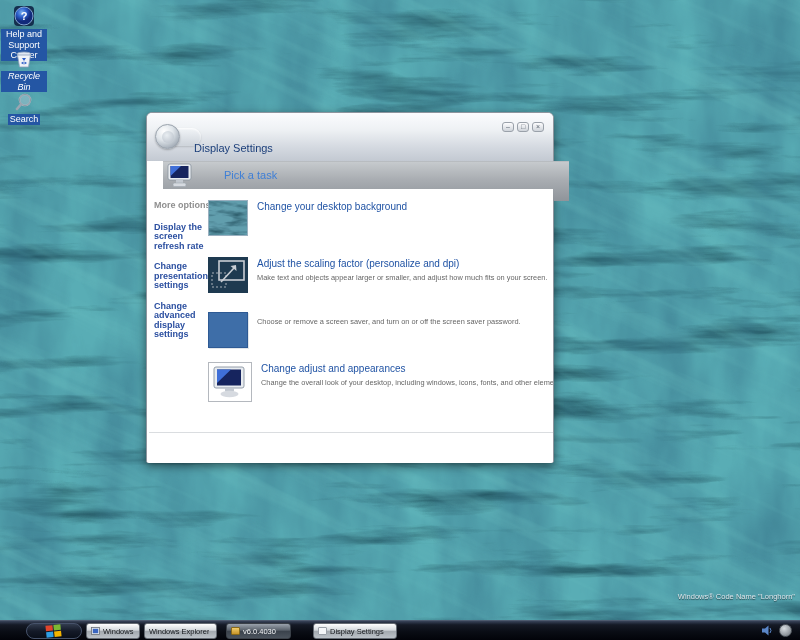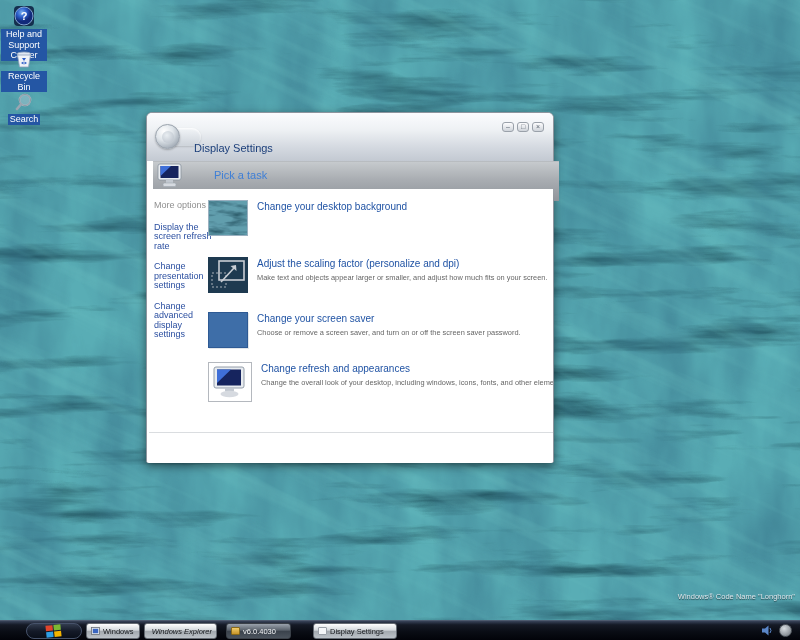--- a/index.html
+++ b/index.html
@@ -4,21 +4,21 @@
 <style>
   * { margin:0; padding:0; box-sizing:border-box; }
   html,body { font-family:"Liberation Sans", sans-serif; }
   #screen { position:relative; width:800px; height:640px; overflow:hidden; background:#0d2f3c; }
 
   
   .wallpaper { position:absolute; left:0; top:0; }
 
   
   .dicon { position:absolute; left:0; width:48px; display:flex; flex-direction:column; align-items:center; cursor:default; }
-  #di-help { top:5px; } #di-recycle { top:50px; } #di-search { top:92px; }
+  #di-help { top:5px; } #di-recycle { top:50px;font-style:italic; } #di-search { top:92px; }
   .dicon .dlabel { margin-top:2px; background:#2456a4; color:#fff; font-size:9px; line-height:10.5px; text-align:center; padding:0 2px; max-width:46px; }
 
   
   #watermark { position:absolute; right:5px; top:592px; text-align:right; color:#dde8ee; font-size:7.5px; line-height:10px; text-shadow:0 1px 1px rgba(0,0,0,.6); }
 
   
   #win { position:absolute; left:146px; top:112px; width:408px; height:351px; border:1px solid #8e959e; border-radius:6px 6px 2px 2px; box-shadow:0 3px 10px rgba(0,0,0,.5); background:#fff; }
   #titlebar { position:absolute; left:0; top:0; width:100%; height:48px; border-radius:5px 5px 0 0;
     background:linear-gradient(180deg,#fbfcfe 0%,#eef1f4 35%,#d5dae1 70%,#c3c9d2 100%); }
   #back-orb { position:absolute; left:8px; top:11px; width:46px; height:26px; cursor:pointer; }
@@ -28,28 +28,28 @@
     background:radial-gradient(circle at 35% 28%, #ffffff 0%, #dfe5ea 40%, #a9b2bc 75%, #8b95a1 100%);
     border:1px solid #9aa3ad; box-shadow:0 1px 2px rgba(0,0,0,.25); }
   #back-orb .orb-inner { position:absolute; left:6px; top:6px; width:12px; height:12px; border-radius:50%;
     background:radial-gradient(circle at 40% 35%, #e9eef2, #b4bcc6); }
   #win-title { position:absolute; left:47px; top:29px; font-size:11px; color:#1c3f7a; }
   #win-controls { position:absolute; right:9px; top:9px; display:flex; gap:3px; }
   .wc { width:12px; height:10px; border:1px solid #9aa1aa; border-radius:3px;
     background:linear-gradient(180deg,#fdfdfe,#cfd4da); font-size:7px; line-height:8px; text-align:center; color:#5a636e; cursor:pointer; }
 
   
-  #task-header { position:absolute; left:6px; top:48px; width:100%; height:40px;
+  #task-header { position:absolute; left:16px; top:48px; width:100%; height:40px;
     background:linear-gradient(180deg,#c6cacd 0%,#a9adb2 45%,#8f949a 100%); border-top:1px solid #b8bcc0; }
   #task-header .hicon { position:absolute; left:3px; top:1px; }
   #task-header .hlabel { position:absolute; left:61px; top:0; line-height:27px; font-size:11px; color:#3f7fd6; }
 
   
   #content { position:absolute; left:0; top:76px; width:100%; height:274px; background:#fff; border-radius:0 0 2px 2px; overflow:hidden; }
-  #sidebar { position:absolute; left:7px; top:12px; width:58px; font-size:9px; line-height:9.5px; }
+  #sidebar { position:absolute; left:7px; top:12px; width:58px; font-size:9px; line-height:9.5px;font-weight:bold; }
   #more-options { color:#8f8f8f; margin-bottom:12px; }
   .side-link { color:#2b4fa0; margin-bottom:11px; cursor:pointer; }
   .task-row { position:absolute; left:61px; display:flex; cursor:pointer; }
   .task-icon { width:40px; height:36px; flex:0 0 auto; position:relative; }
   .thumb-ss { background:#3e6ea8; border:1px solid #2e5a94; box-shadow:1px 1px 0 #e2e6ea; }
   .thumb-box { width:44px; height:40px; background:#fff; border:1px solid #b4b8be; display:flex; align-items:center; justify-content:center; }
   .task-text { margin-left:9px; padding-top:1px; white-space:nowrap; }
   .task-title { font-size:10px; color:#2053a4; }
   .task-desc { font-size:7.4px; color:#666; margin-top:4px; }
   #divider { position:absolute; left:2px; top:243px; width:404px; border-top:1px solid #dadde0; }
@@ -58,21 +58,21 @@
   #taskbar { position:absolute; left:0; top:620px; width:800px; height:20px;
     background:linear-gradient(180deg,#39445a 0%,#151a26 20%,#0a0d15 55%,#020309 100%); border-top:1px solid #4e5a6e; }
   #start-btn { position:absolute; left:26px; top:2px; width:56px; height:16px; border-radius:8px; cursor:pointer;
     background:linear-gradient(180deg,#323c4e 0%,#141a28 50%,#0a0f1a 100%); border:1px solid #46526a; display:flex; align-items:center; justify-content:center; }
   .tb-btn { position:absolute; top:2px; height:16px; border-radius:3px; cursor:pointer;
     border:1px solid #646a72; display:flex; align-items:center; padding:0 4px; overflow:hidden;
     background:linear-gradient(180deg,#ffffff 0%,#d2d7db 45%,#a2a8ae 50%,#bcc2c8 100%);
     font-size:7.5px; color:#15181c; white-space:nowrap; }
   .tb-btn .blabel { overflow:hidden; text-overflow:clip; }
   #tb-wtm { left:86px;  width:54px; }
-  #tb-we  { left:144px; width:73px; justify-content:flex-end;font-style:italic; }
+  #tb-we  { left:144px; width:73px; justify-content:flex-start; }
   #tb-v6  { left:226px; width:65px; background:linear-gradient(180deg,#9aa2ac 0%,#59616b 45%,#3a424c 50%,#4b535d 100%); color:#f2f4f6; border-color:#3a4048; }
   #tb-ds  { left:313px; width:84px; }
   .mini-ico { width:9px; height:8px; margin-right:3px; flex:0 0 auto; } 
   .ico-folder { background:linear-gradient(180deg,#f0cc6a,#c89428); border:1px solid #8a6a18; border-radius:1px; position:relative; }
   .ico-white-sq { background:#f4f6f8; border:1px solid #9aa0a8; border-radius:1px; }
   #tray { position:absolute; right:8px; top:3px; display:flex; align-items:center; gap:5px; }
   .tray-round { width:13px; height:13px; border-radius:50%; cursor:pointer;
     background:radial-gradient(circle at 38% 32%, #d8dce0, #8c9298 70%, #6a7076); border:1px solid #555b62; }
 </style>
 </head>
@@ -205,37 +205,36 @@
         </svg>
         <div class="task-text">
           <div class="task-title">Adjust the scaling factor (personalize and dpi)</div>
           <div class="task-desc">Make text and objects appear larger or smaller, and adjust how much fits on your screen.</div>
         </div>
       </div>
 
       <div class="task-row" style="top:123px">
         <div class="task-icon thumb-ss"></div>
         <div class="task-text">
-          <div class="task-title">Change your screen saver</div>
           <div class="task-desc">Choose or remove a screen saver, and turn on or off the screen saver password.</div>
         </div>
       </div>
 
       <div class="task-row" style="top:173px">
         <div class="thumb-box">
           <svg width="36" height="32">
             <rect x="2" y="1" width="30" height="21" rx="2" fill="#e8ecf0" stroke="#8a94a0" stroke-width="0.9"></rect>
             <rect x="5" y="3.5" width="24" height="16" fill="#16245e"></rect>
             <polygon points="5,3.5 19,3.5 5,17" fill="#3f6fd8"></polygon>
             <rect x="13" y="22" width="9" height="3.5" fill="#c2c8d0"></rect>
             <ellipse cx="17.5" cy="28" rx="9" ry="3.2" fill="#d6dae0"></ellipse>
           </svg>
         </div>
         <div class="task-text">
-          <div class="task-title">Change refresh and appearances</div>
+          <div class="task-title">Change adjust and appearances</div>
           <div class="task-desc">Change the overall look of your desktop, including windows, icons, fonts, and other elements.</div>
         </div>
       </div>
     </div>
   </div>
 
   <div id="taskbar">
     <div id="start-btn">
       <svg width="18" height="14">
         <g transform="rotate(-6 9 7)">

